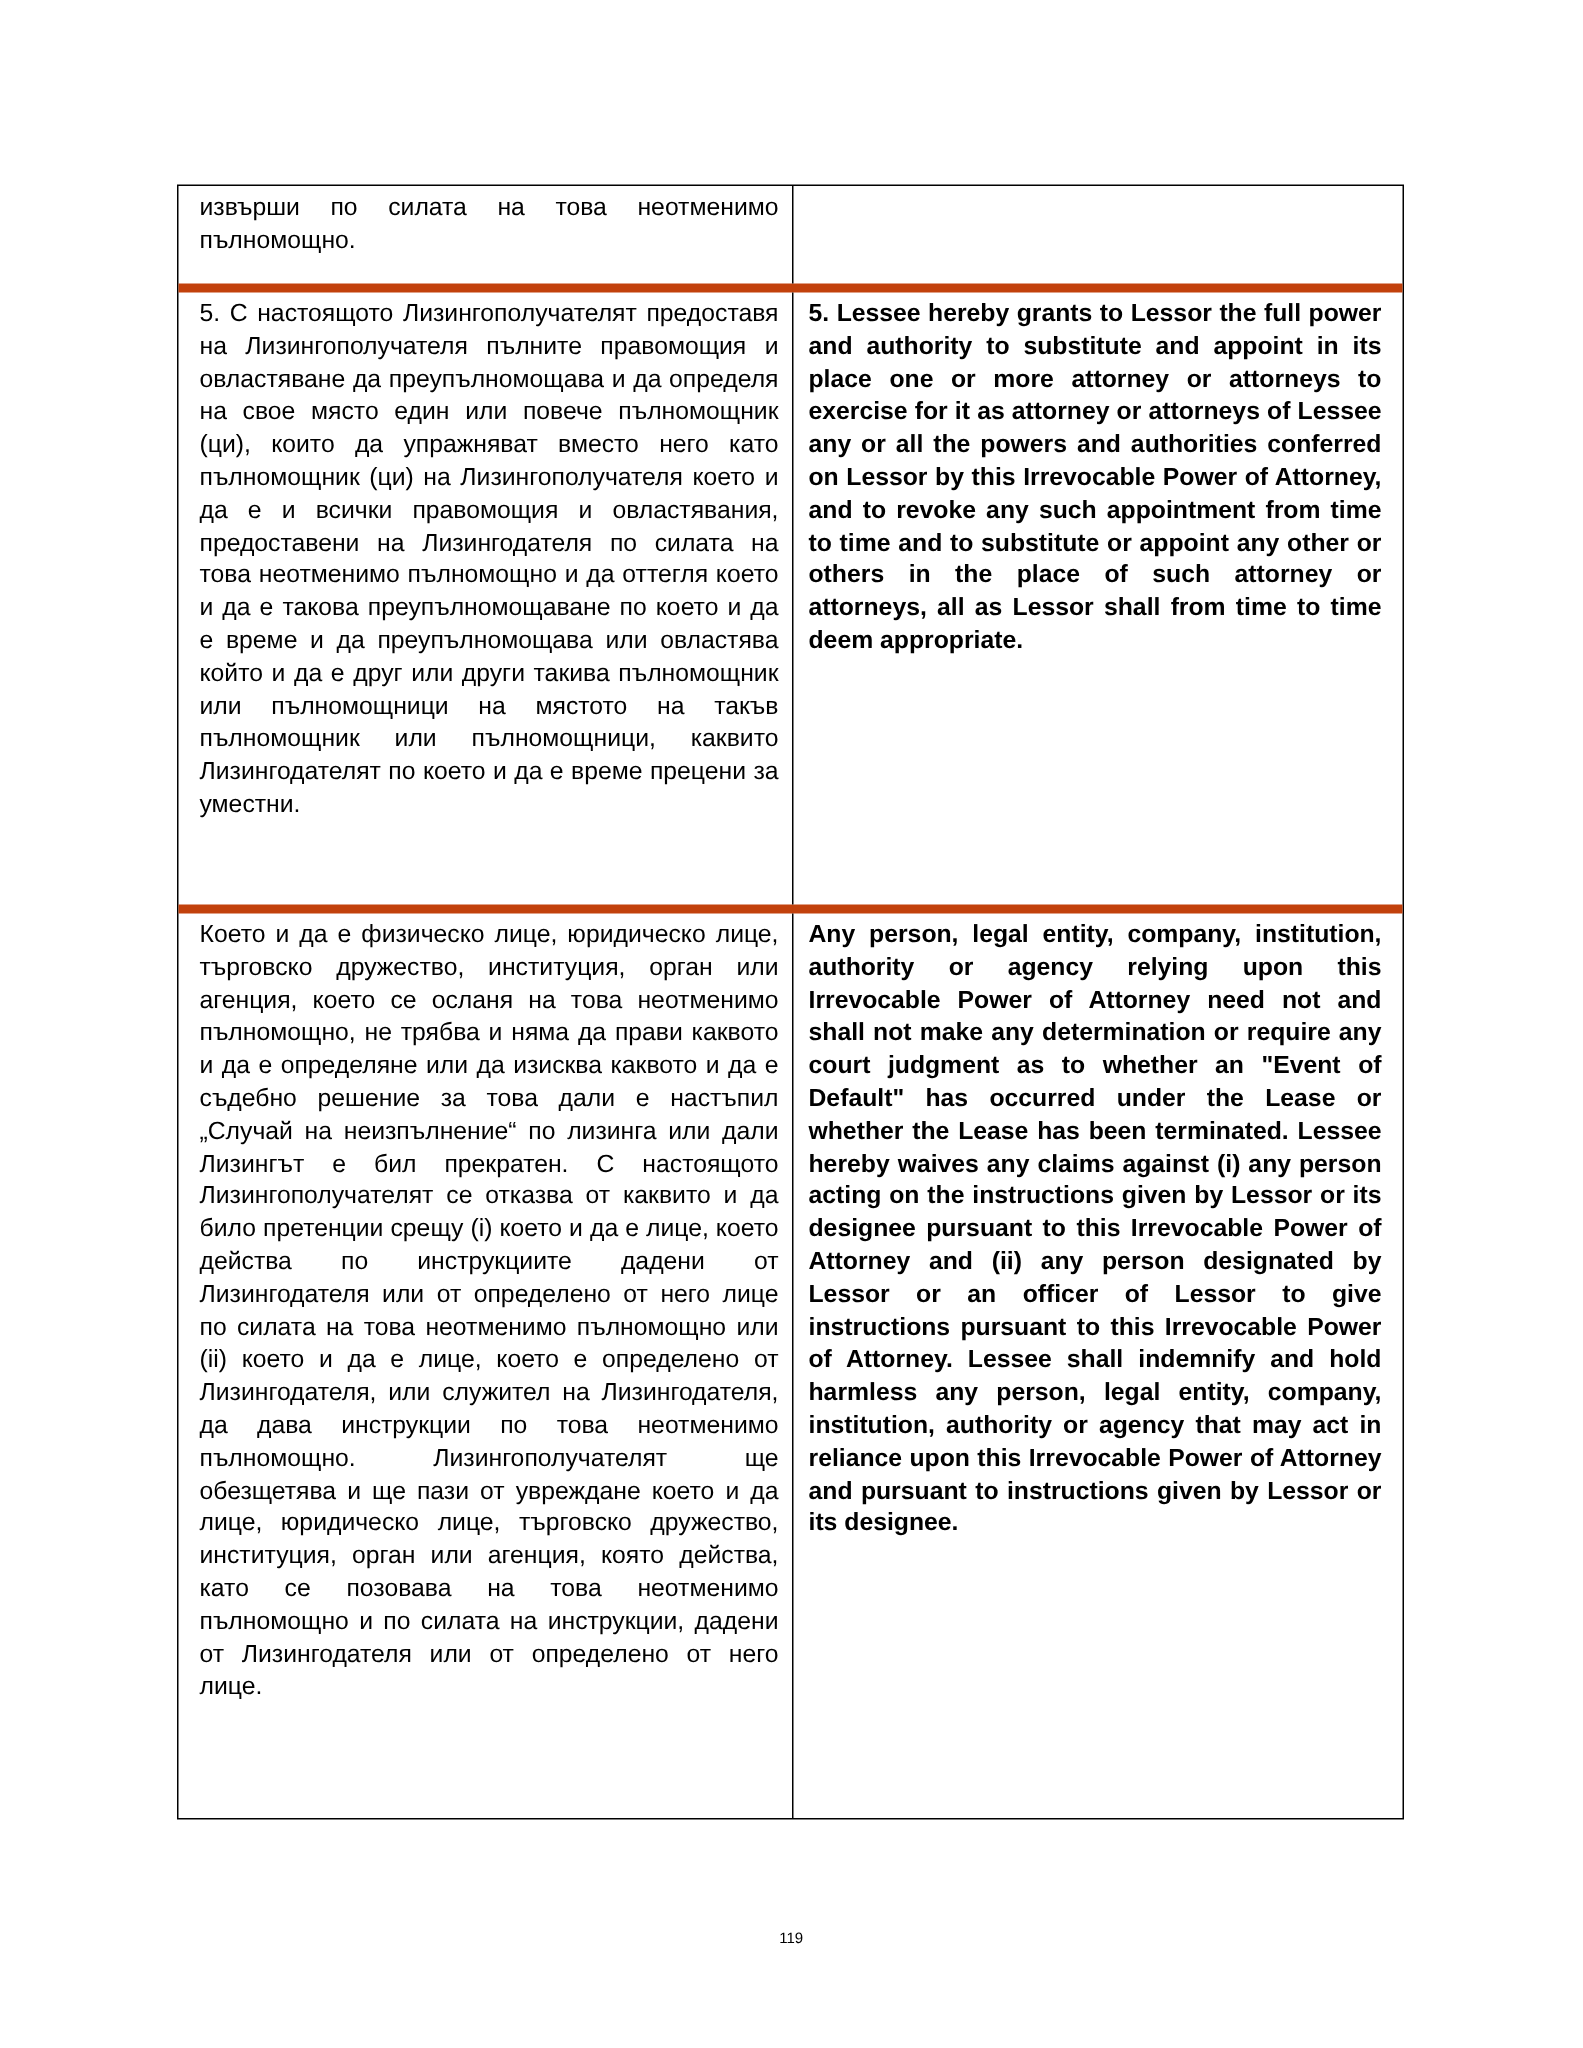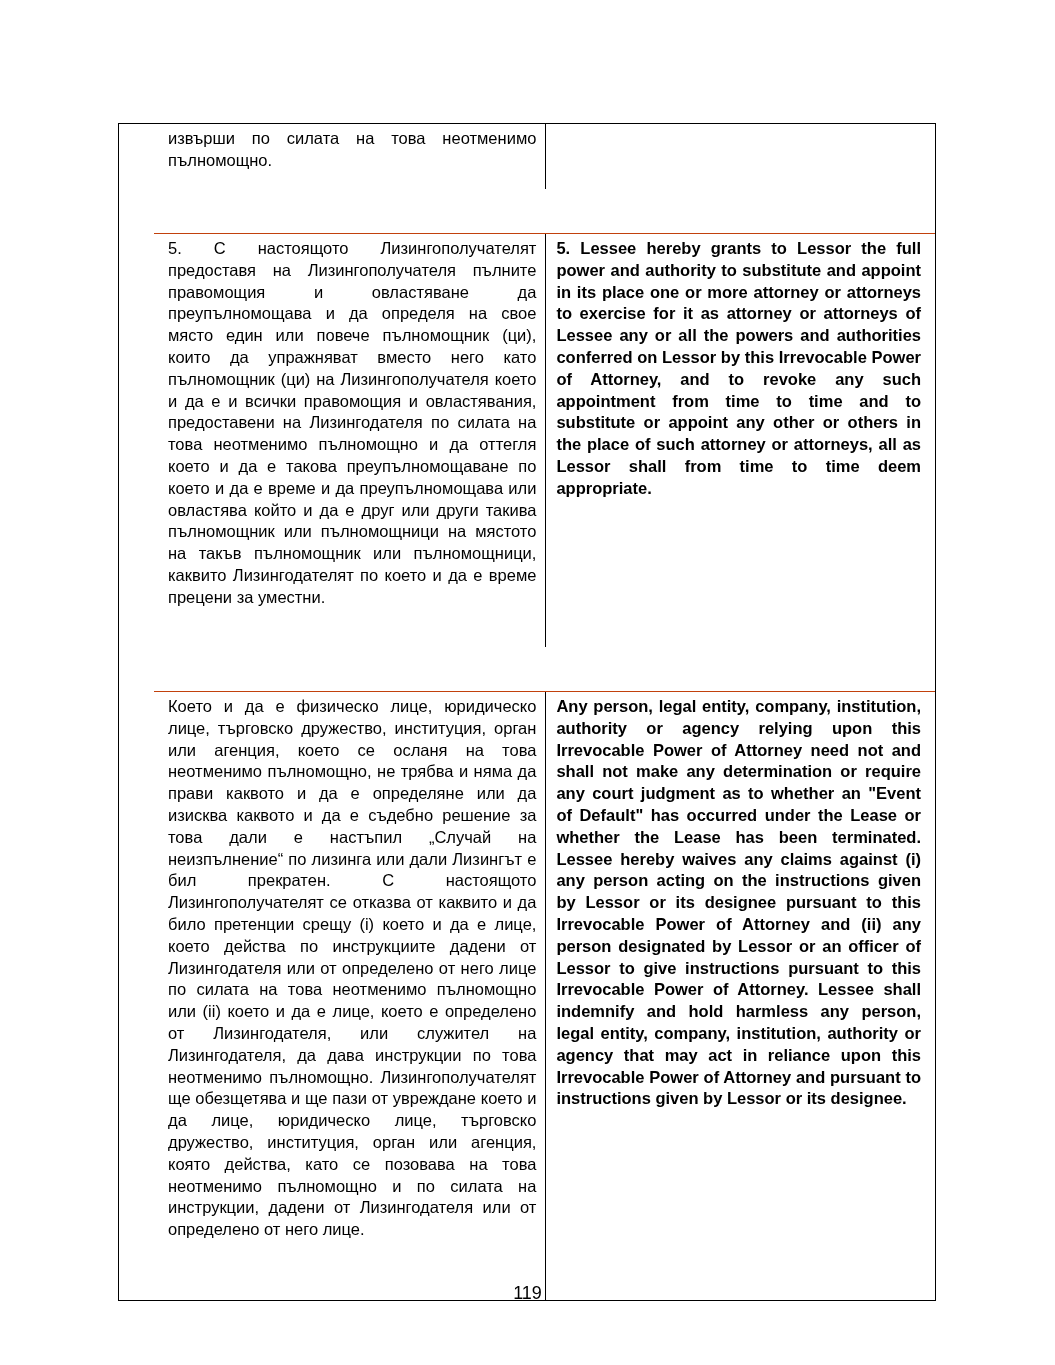--- a/index.html
+++ b/index.html
@@ -16,29 +16,27 @@
     color: #000000;
     overflow: hidden;
   }
   .doc-table {
     position: absolute;
     left: 118px;
     top: 123px;
     width: 818px;
     border: 1px solid #000000;
     box-sizing: border-box;
-    padding-left: 35px;
   }
   .doc-row {
     display: flex;
     box-sizing: border-box;
   }
   .doc-row + .doc-row {
-    border-top: 1px solid #c2410c;
-    margin-top: 44px;
+    border-top: 6px solid #c2410c;
   }
   .doc-cell {
     box-sizing: border-box;
     font-size: 16.5px;
     line-height: 21.8px;
     text-align: justify;
     overflow: hidden;
   }
   .doc-cell.bg {
     width: 410px;
@@ -52,21 +50,21 @@
   }
   .row-1 { height: 65px; }
   .row-2 { height: 414px; }
   .row-3 { height: 609px; }
   .page-footer {
     position: absolute;
     left: 0;
     top: 1284px;
     width: 1055px;
     text-align: center;
-    font-size: 18px;
+    font-size: 10px;
     line-height: 18px;
   }
 </style>
 </head>
 <body>
 
 <div class="page">
 
   <div class="doc-table">
 

